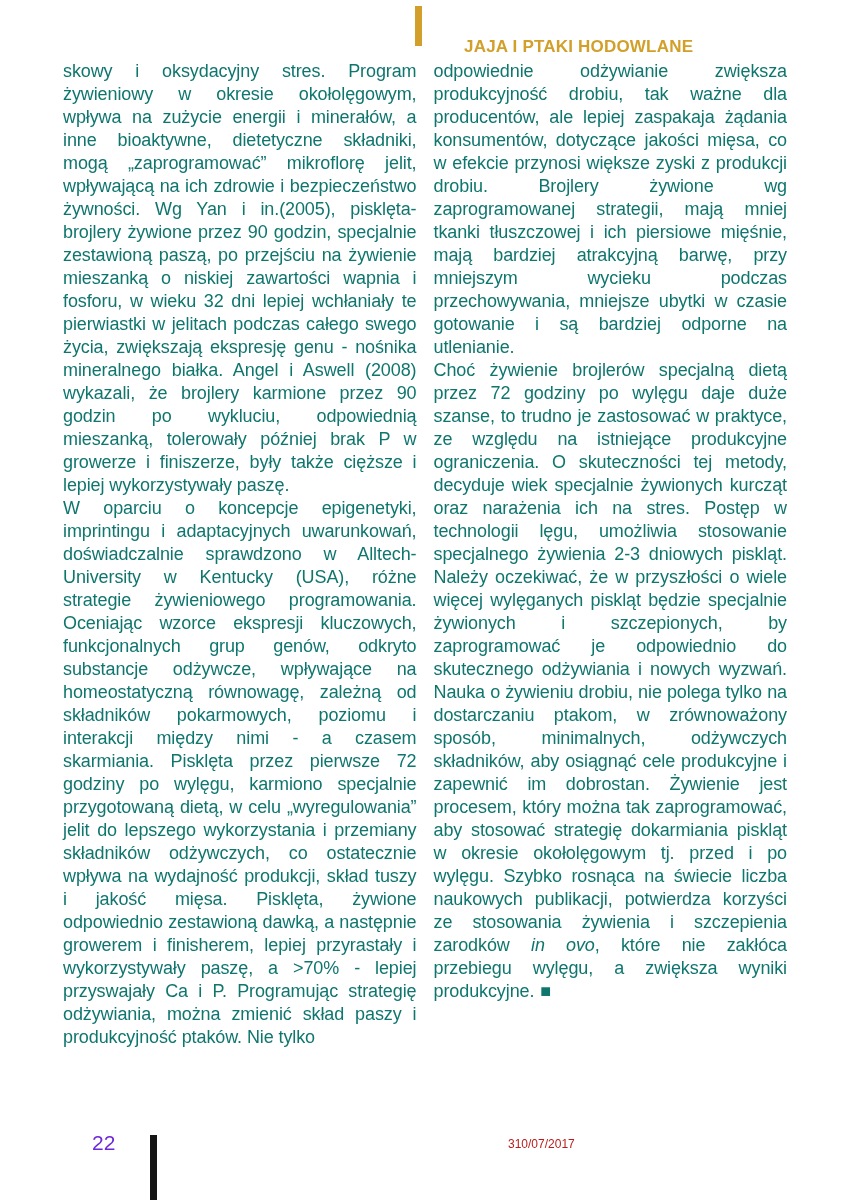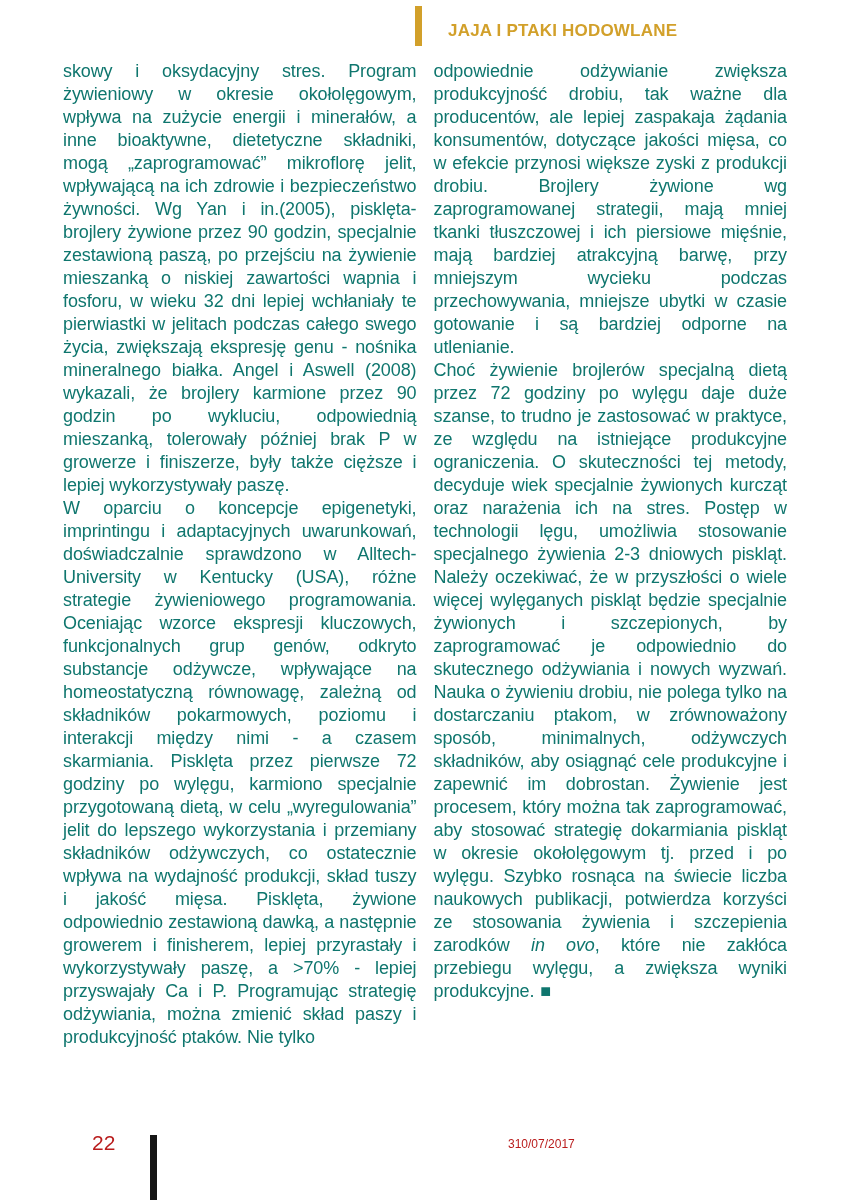--- a/index.html
+++ b/index.html
@@ -22,21 +22,21 @@
     left: 415px;
     top: 6px;
     width: 7px;
     height: 40px;
     background: #d2a02a;
   }
   .section-title {
     position: absolute;
     left: 448px;
     top: 21px;
-    margin: 0;
+    margin: 16px;
     font-size: 17px;
     font-weight: 700;
     letter-spacing: 0.2px;
     color: #d2a02a;
     white-space: nowrap;
   }
 
   
   .columns {
     position: absolute;
@@ -78,21 +78,21 @@
     pointer-events: none;
   }
 
   
   .footer { position: absolute; left: 0; top: 0; width: 100%; height: 100%; z-index: 4; pointer-events: none; }
   .page-num {
     position: absolute;
     left: 92px;
     top: 1131px;
     font-size: 21px;
-    color: #b91c1c;
+    color: #6d28d9;
   }
   .footer-bar {
     position: absolute;
     left: 150px;
     top: 1135px;
     width: 7px;
     height: 65px;
     background: #151515;
   }
   .pub-name {

